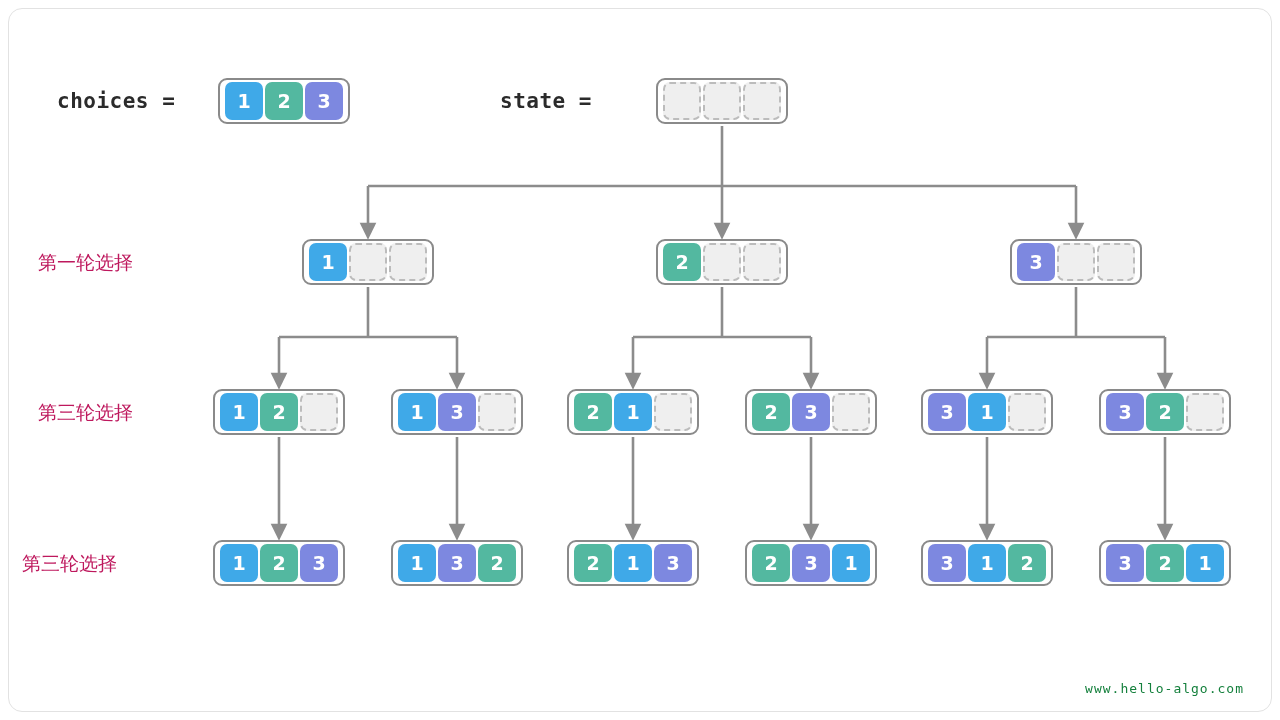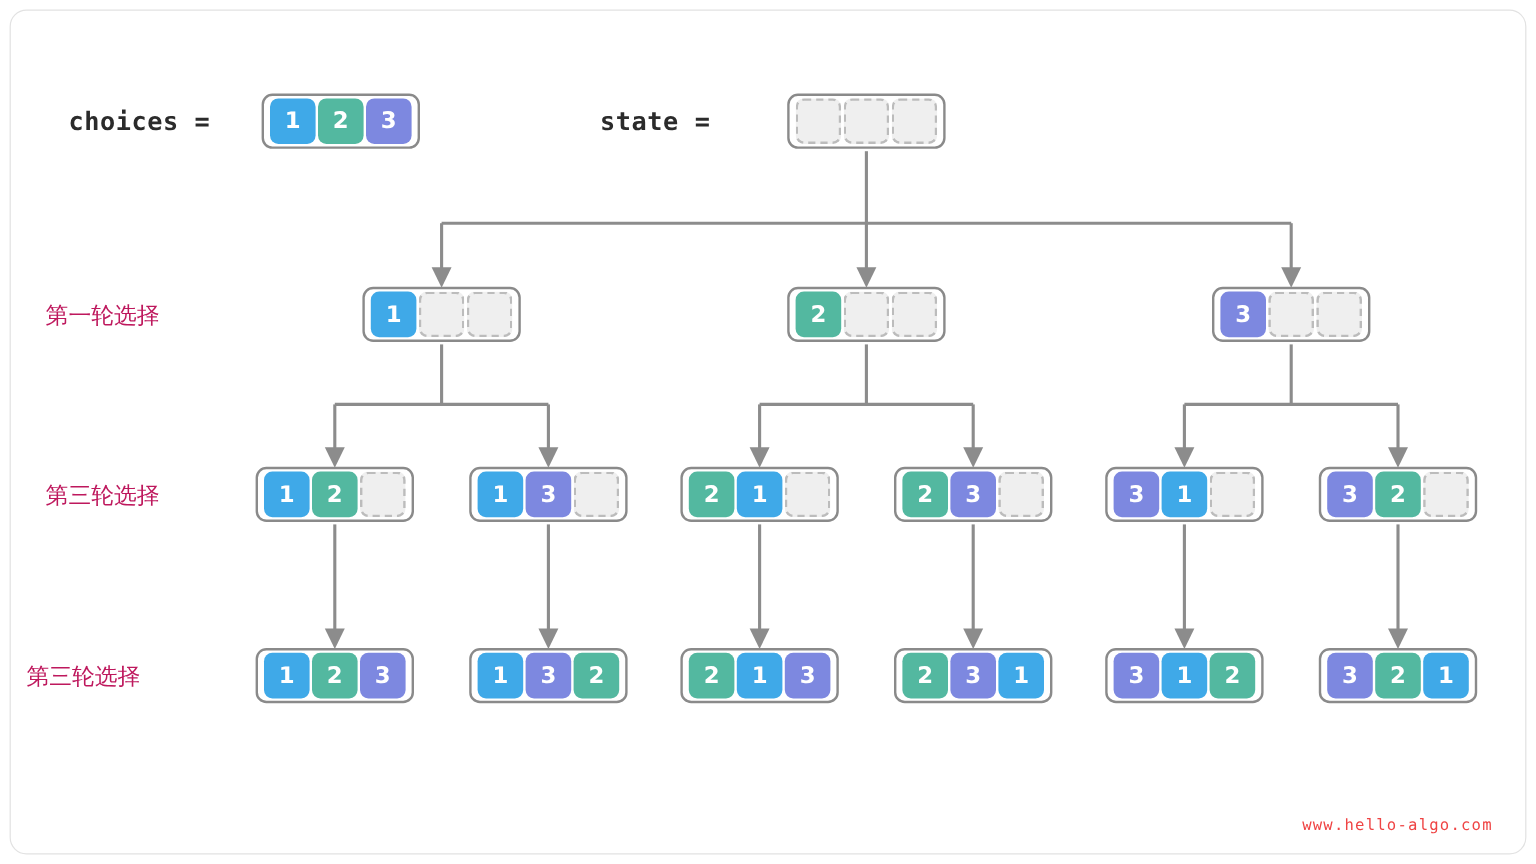--- a/index.html
+++ b/index.html
@@ -90,21 +90,21 @@
     color: #be185d;
     white-space: nowrap;
     text-align: center;
   }
   #watermark {
     position: absolute;
     right: 36px;
     bottom: 24px;
     font-family: "DejaVu Sans Mono", "Liberation Mono", monospace;
     font-size: 13px;
-    color: #ef4444;
+    color: #15803d;
     letter-spacing: 1px;
   }
 </style>
 </head>
 <body>
 
 <div id="canvas">
   <div id="frame"></div>
 
   <svg id="wires" viewBox="0 0 1280 720" xmlns="http://www.w3.org/2000/svg">

